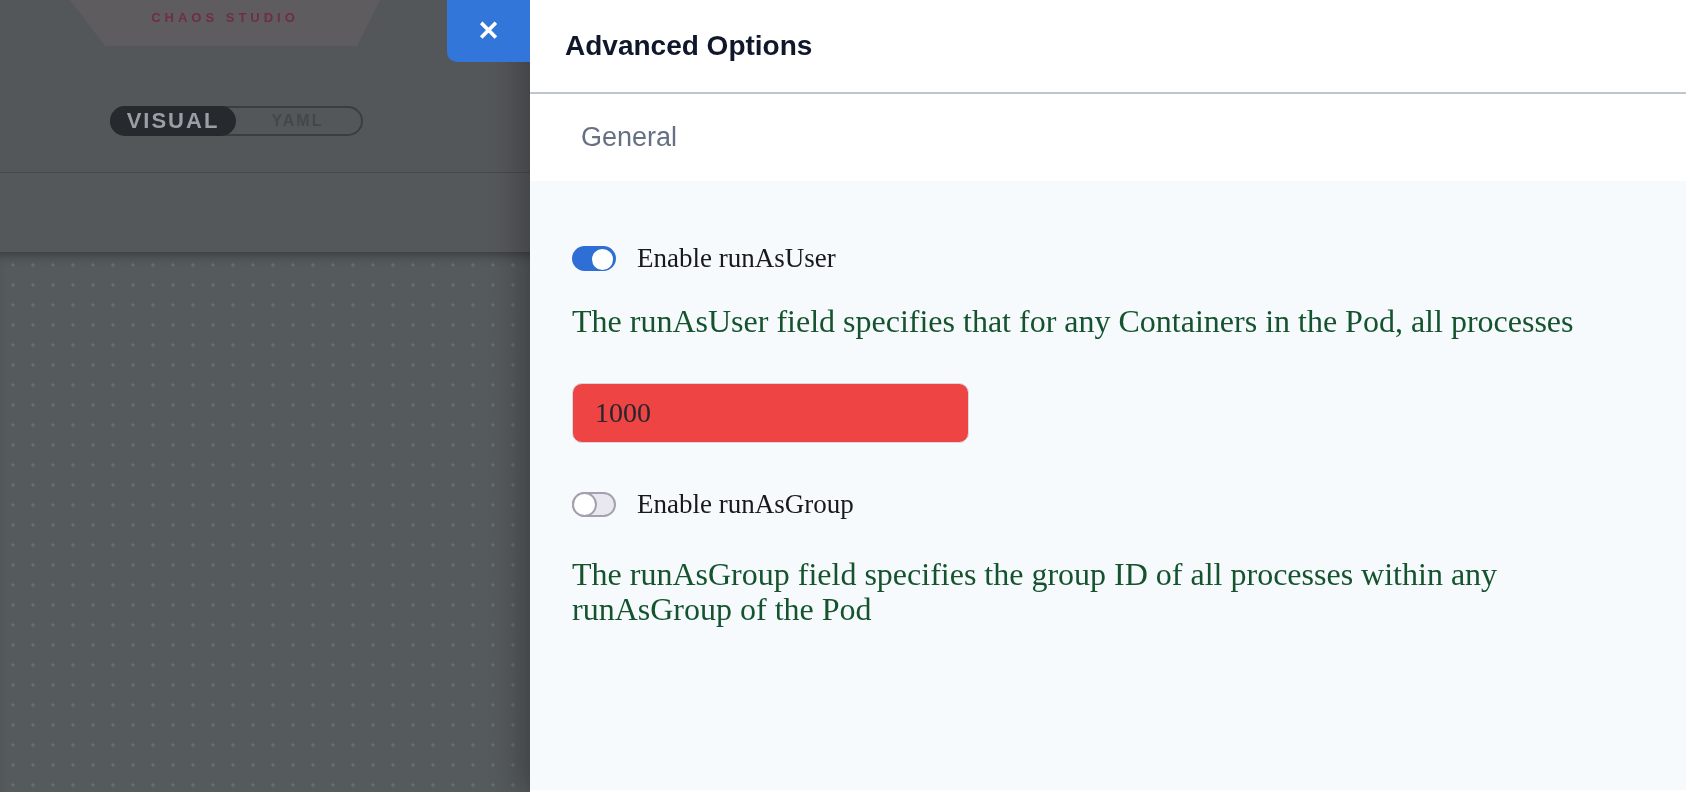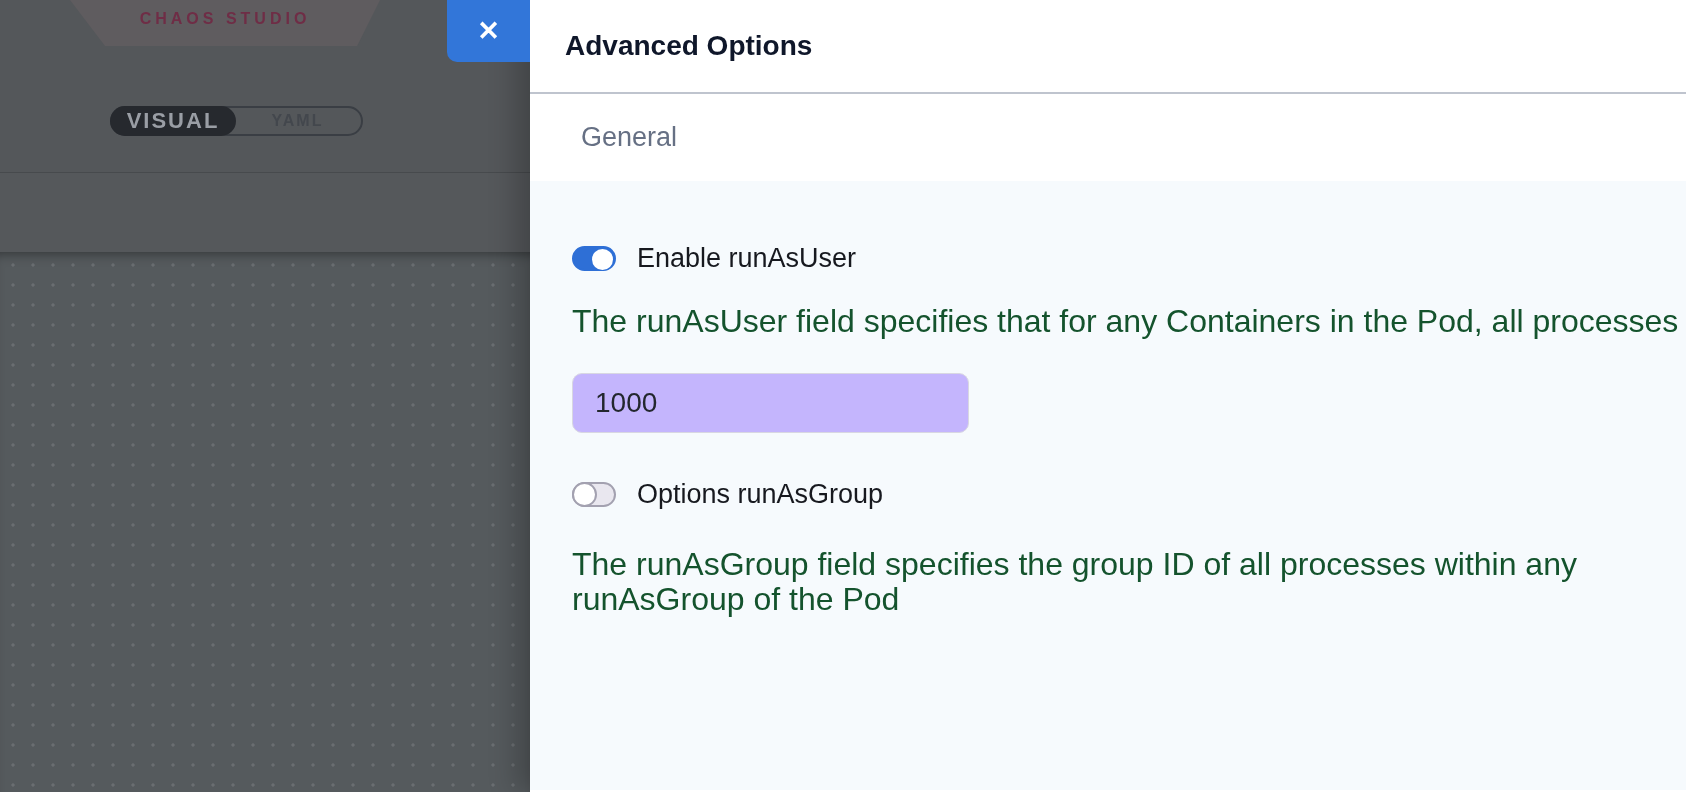--- a/index.html
+++ b/index.html
@@ -10,21 +10,21 @@
   }
   
   .overlay-left{position:absolute;left:0;top:0;width:530px;height:792px;background:#54575a;}
   .ov-header{position:absolute;left:0;top:0;width:530px;height:172px;border-bottom:1px solid #474a4d;}
   .banner{
     position:absolute;left:70px;top:0;width:310px;height:46px;background:#5f5c5f;
     clip-path:polygon(0 0,100% 0,92.6% 100%,11.3% 100%);
     display:flex;align-items:flex-start;justify-content:center;
   }
   .banner-title{
-    margin-top:10px;font-size:16px;font-weight:700;letter-spacing:4px;color:#6f2d46;
+    margin-top:10px;font-size:13px;font-weight:700;letter-spacing:4px;color:#6f2d46;
   }
   .view-toggle{
     position:absolute;left:110px;top:106px;width:253px;height:30px;border-radius:16px;
     border:2px solid #3a3e44;box-sizing:border-box;background:transparent;
   }
   .seg-visual{
     position:absolute;left:-2px;top:-2px;width:126px;height:30px;border-radius:16px;
     background:#26292e;display:flex;align-items:center;justify-content:center;
     color:#9a9ea5;font-size:22px;font-weight:700;letter-spacing:2px;
   }
@@ -64,41 +64,42 @@
     font-family:inherit;
   }
   .tab.active{color:#4b5568;}
   .tab.active::after{
     content:"";position:absolute;left:0;right:0;bottom:0;height:5px;border-radius:3px;
     background:#3b7ad9;
   }
   .content{
     height:609px;background:#f6fafd;box-sizing:border-box;
     padding:64px 40px 0 42px;
+    font-family:Liberation Serif, serif;
   }
   .toggle-row{display:flex;align-items:center;height:26px;}
   .toggle{
     position:relative;width:44px;height:25px;border-radius:13px;box-sizing:border-box;
     background:#e9e7ef;border:2px solid #a3a1b0;cursor:pointer;flex:0 0 auto;
   }
   .toggle .knob{
     position:absolute;left:-2px;top:-2px;width:25px;height:25px;border-radius:50%;
     background:#ffffff;border:2px solid #a3a1b0;box-sizing:border-box;
   }
   .toggle.on{background:#2e6fd6;border-color:#2e6fd6;}
   .toggle.on .knob{
     left:auto;right:1px;top:1px;width:21px;height:21px;border:none;
   }
   .toggle-label{margin-left:21px;font-size:27px;color:#17191f;}
   .desc{margin-top:33px;font-size:32px;line-height:35px;color:#14532d;}
   .desc .line{white-space:nowrap;}
   .desc2{margin-top:40px;}
   .num-input{
-    display:block;margin-top:34px;width:397px;height:60px;box-sizing:border-box;
-    border:1.5px solid #d8d7e2;border-radius:10px;background:#c4b5fd;
+    display:block;margin-top:44px;width:397px;height:60px;box-sizing:border-box;
+    border:1.5px solid #d8d7e2;border-radius:10px;background:#ef4444;
     padding:0 0 0 22px;font-size:28px;color:#23272e;font-family:inherit;outline:none;
   }
   .toggle-row.second{margin-top:48px;}
 </style>
 </head>
 <body>
 
 <div class="overlay-left">
   <div class="ov-header">
     <div class="banner">
@@ -142,21 +143,21 @@
     <div class="desc">
       <div class="line">The runAsUser field specifies that for any Containers in the Pod, all processes</div>
     </div>
 
     <input class="num-input" type="text" value="1000" style="">
 
     <div class="toggle-row second">
       <div class="toggle">
         <div class="knob"></div>
       </div>
-      <span class="toggle-label">Options runAsGroup</span>
+      <span class="toggle-label">Enable runAsGroup</span>
     </div>
 
     <div class="desc desc2">
       <div class="line">The runAsGroup field specifies the group ID of all processes within any</div>
       <div class="line">runAsGroup of the Pod</div>
     </div>
 
   </div>
 </div>
 

